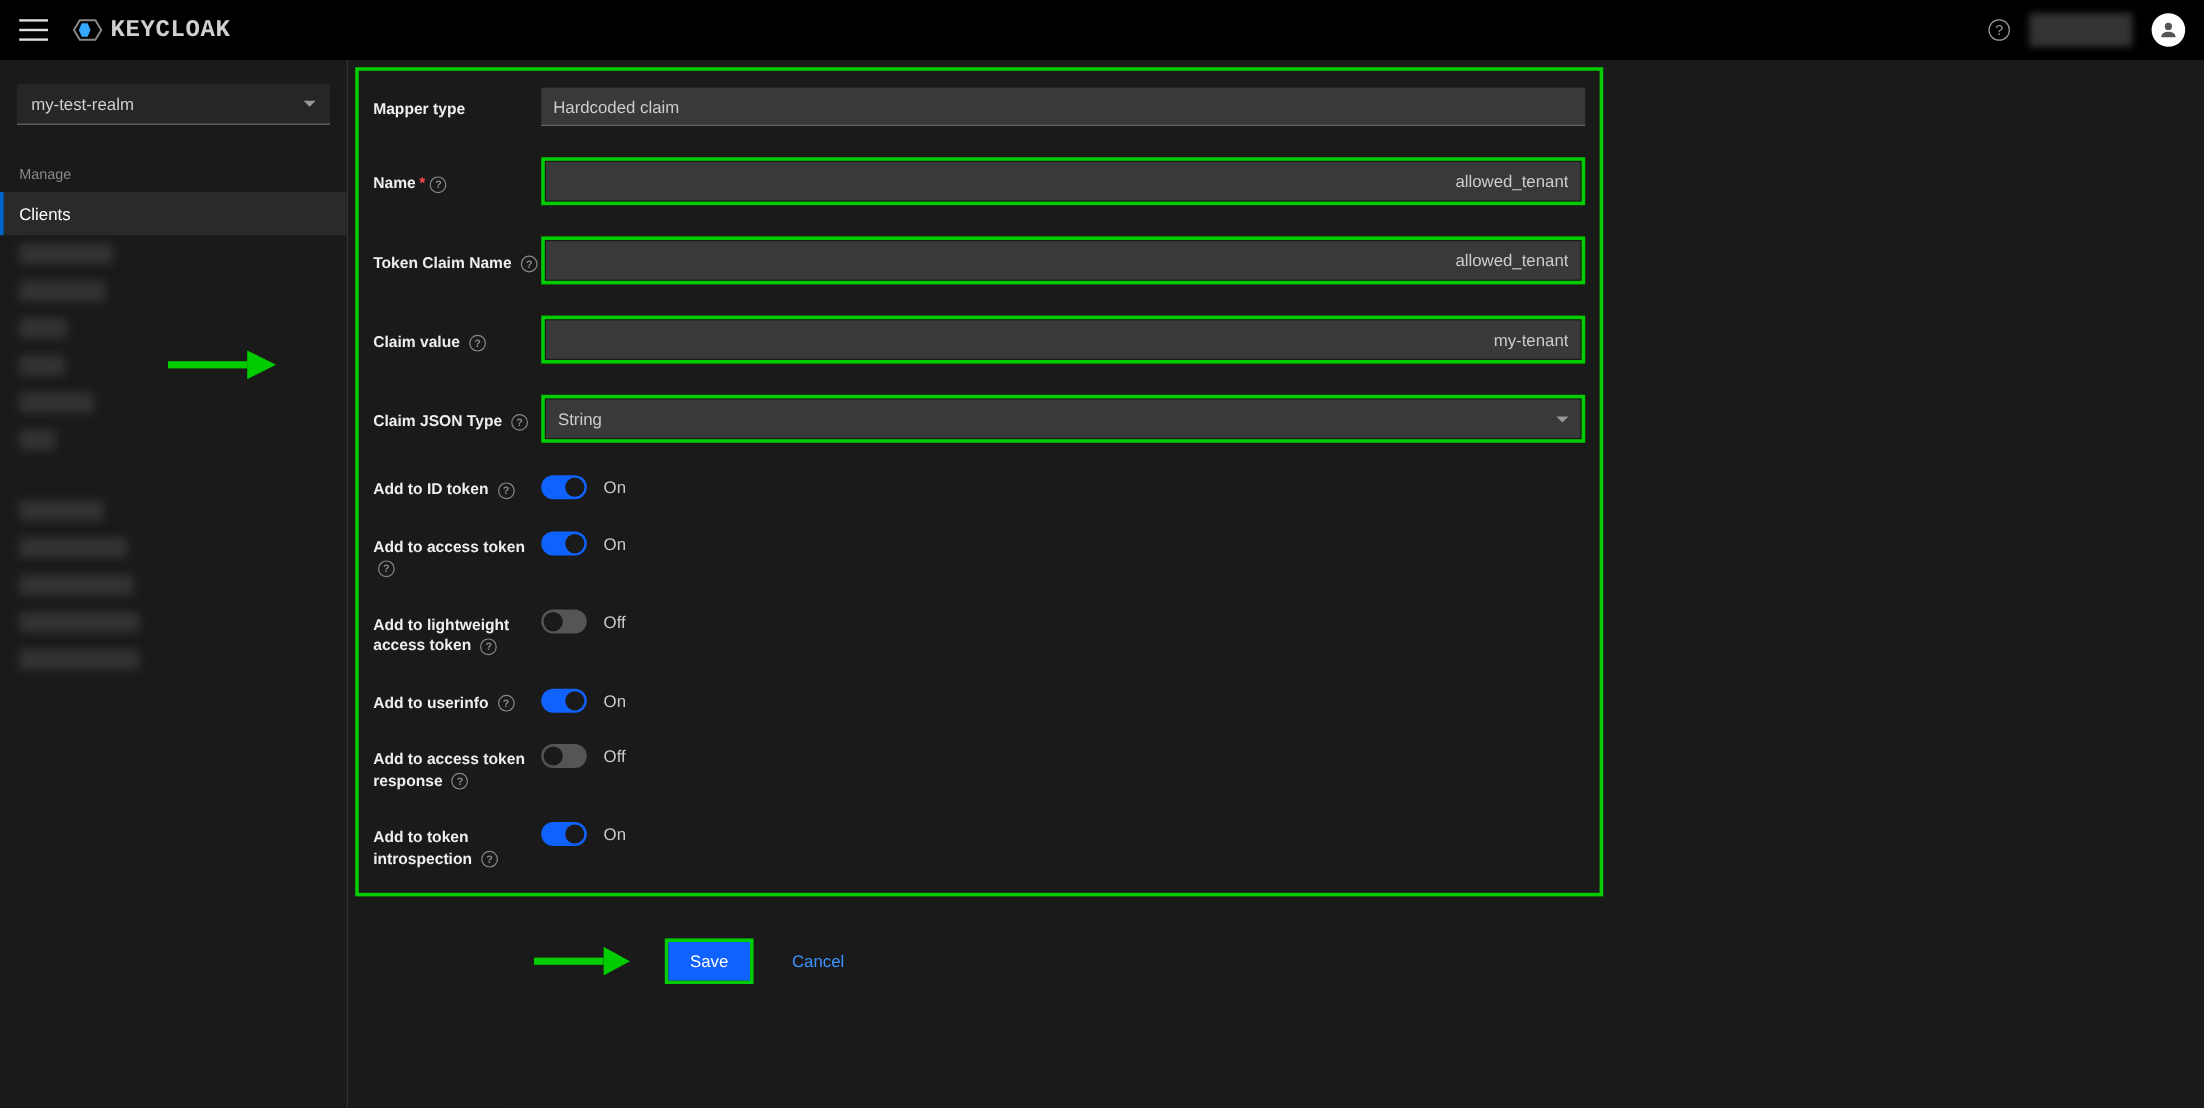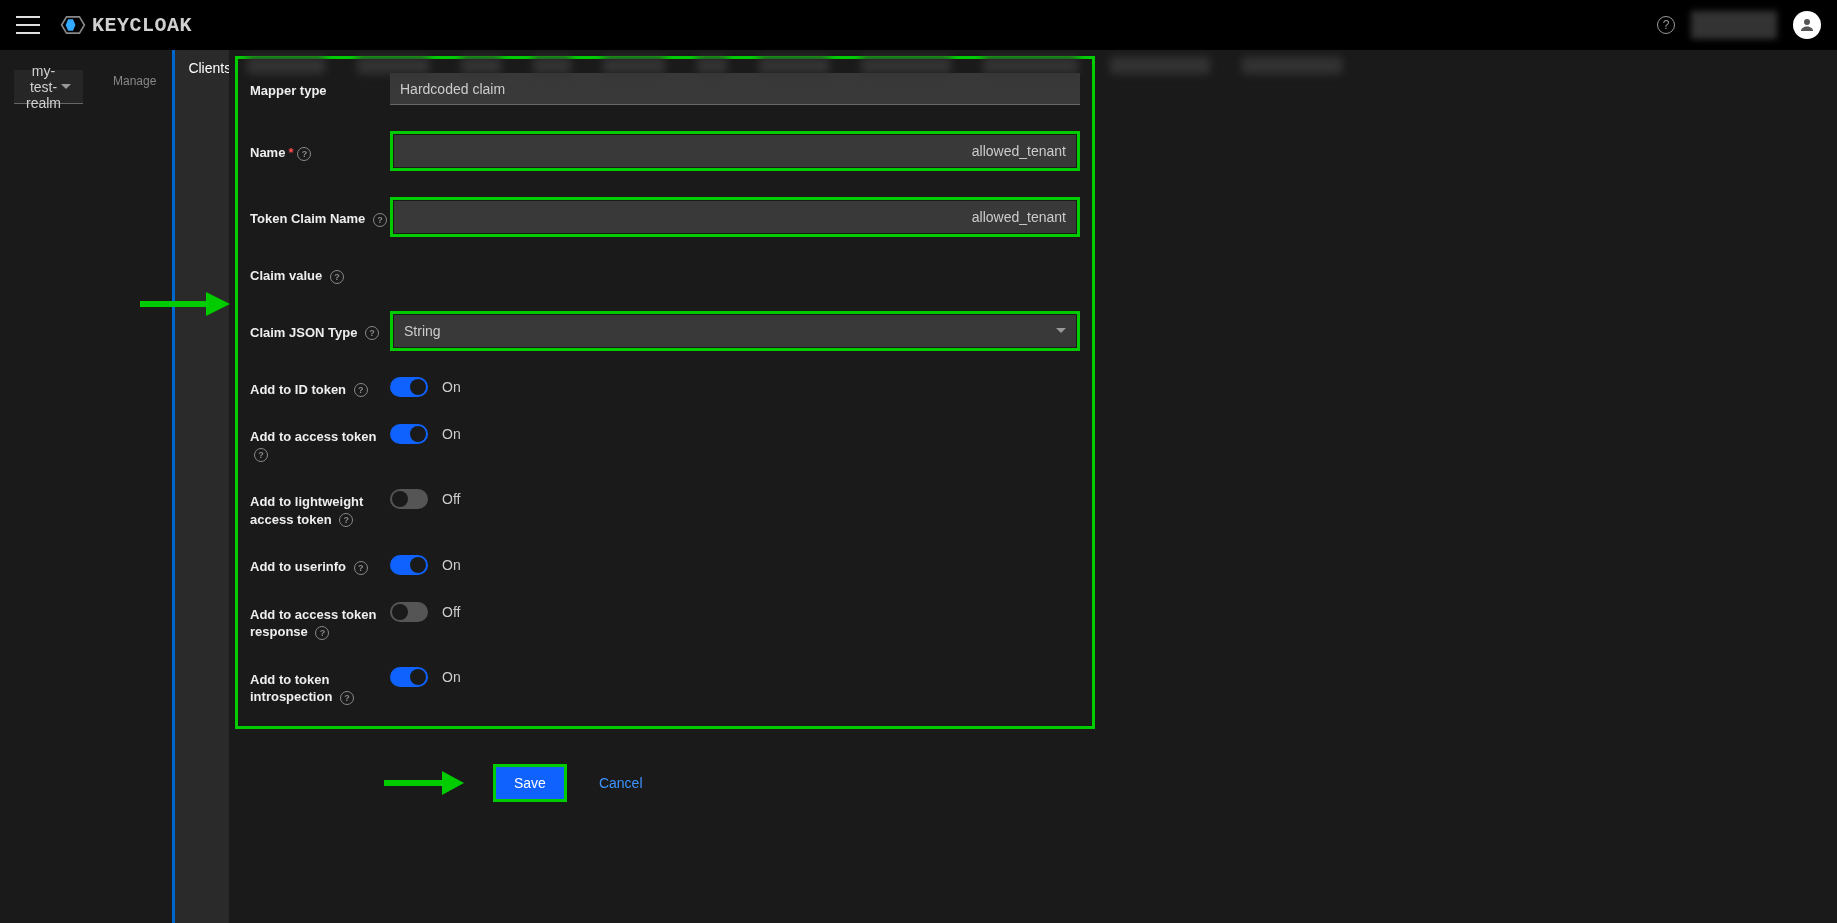--- a/index.html
+++ b/index.html
@@ -30,25 +30,25 @@
 .help-icon { width: 18px; height: 18px; border: 1.5px solid #999; border-radius: 50%; display: flex; align-items: center; justify-content: center; font-size: 12px; color: #999; cursor: pointer; }
 .blur-box { width: 86px; height: 28px; background: #333; filter: blur(3px); }
 .avatar { width: 28px; height: 28px; border-radius: 50%; background: #fff; display:flex; align-items:center; justify-content:center; }
 .avatar svg { width: 18px; height: 18px; }
 
 
 .layout { display: flex; height: calc(100% - 50px); }
 
 
 .sidebar {
-  width: 229px;
+  width: 290px;
   background: #1a1a1a;
   border-right: 1px solid #333;
   display: flex;
-  text-align: center;
+  flex-direction: column;
 }
 .realm-select-wrap { padding: 20px 14px 10px 14px; }
 .realm-select {
   background: #262626;
   border: none;
   border-bottom: 1px solid #666;
   height: 34px;
   display: flex;
   align-items: center;
   justify-content: space-between;
@@ -102,21 +102,21 @@
   border-bottom: 1px solid #2e2e2e;
 }
 .page-title { font-size: 24px; font-weight: 400; color: #eee; }
 .page-subtitle { font-size: 14px; color: #aaa; margin-top: 4px; }
 
 .form-area-wrap { display: flex; padding: 6px 0 0 0; }
 .form-area {
   margin-left: 6px;
   border: 3px solid #00cc00;
   padding: 14px 12px;
-  width: 860px;
+  width: 1040px;
 }
 .form-row {
   display: flex;
   align-items: center;
   margin-bottom: 26px;
 }
 .form-row.align-top { align-items: flex-start; }
 .form-label {
   width: 140px;
   font-size: 13px;
@@ -309,20 +309,25 @@
             <div class="highlight-box">
               <input class="text-input" value="allowed_tenant" style="">
             </div>
           </div>
         </div>
 
         <div class="form-row">
           <div class="form-label">
             <span>Claim value</span> <span class="help-dot">?</span>
           </div>
+          <div class="form-control-wrap">
+            <div class="highlight-box">
+              <input class="text-input" value="my-tenant" style="">
+            </div>
+          </div>
         </div>
 
         <div class="form-row">
           <div class="form-label">
             <span>Claim JSON Type</span> <span class="help-dot">?</span>
           </div>
           <div class="form-control-wrap">
             <div class="highlight-box">
               <div class="select-input">
                 <span>String</span>

